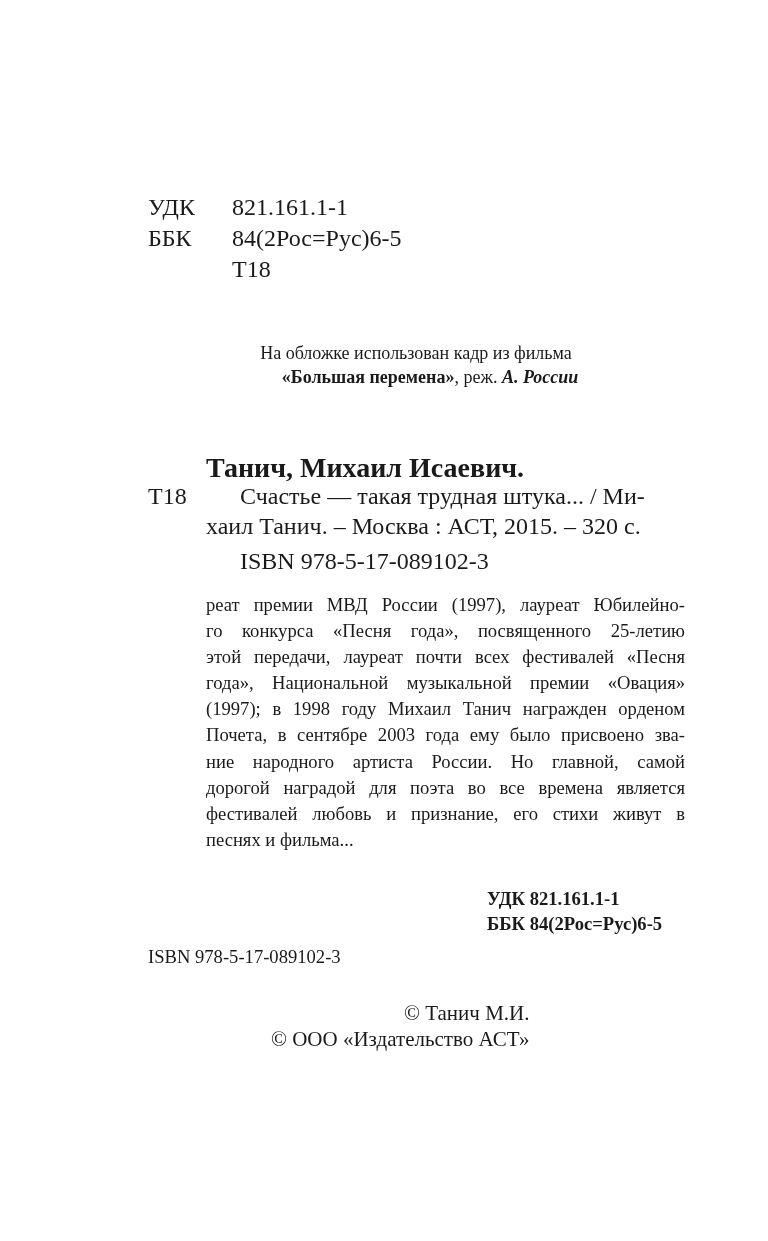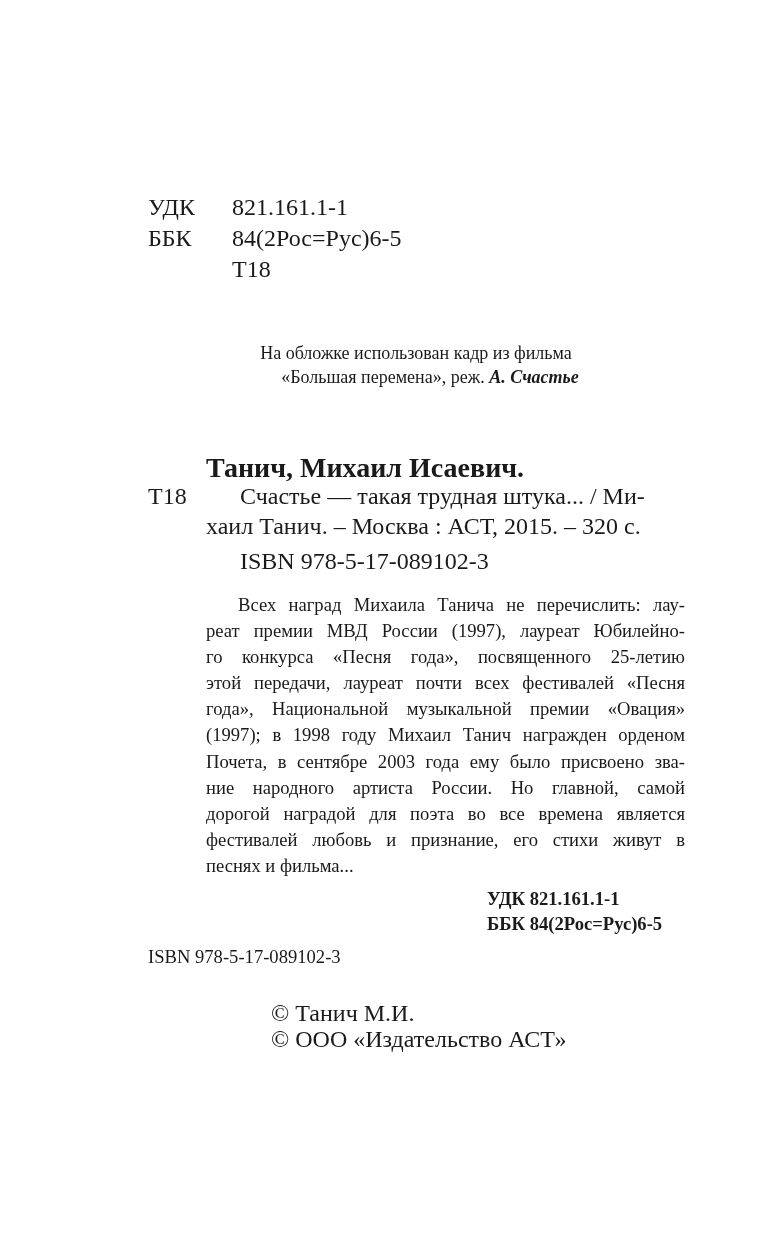--- a/index.html
+++ b/index.html
@@ -20,21 +20,21 @@
     
     .cls-row { font-size: 24px; line-height: 30px; }
     .cls-label { position: absolute; left: 0; }
     .cls-value { position: absolute; left: 84px; }
 
     
     .cover-note {
       left: 0; width: 832px; text-align: center;
       font-size: 18px; line-height: 24px;
     }
-    .cover-note .b { font-weight: normal; margin-left: 28px; }
+    .cover-note .b { font-weight: bold; margin-left: 28px; }
     .cover-note .bi { font-weight: bold; font-style: italic; }
 
     
     .card-author { font-size: 28px; font-weight: bold; }
     .card-line { font-size: 24px; }
 
     
     .annotation {
       left: 206px; width: 479px;
       font-size: 18.6px; line-height: 26.1px;
@@ -48,21 +48,21 @@
       text-align-last: justify;
       height: 26.1px;
     }
     .annotation .ln.last { text-align-last: left; }
     .annotation .ln.indent { text-indent: 32px; }
 
     .codes-right { font-size: 18.6px; font-weight: bold; line-height: 25px; }
 
     .isbn-bottom { font-size: 18.6px; }
 
-    .copyrights { font-size: 24px; line-height: 26px; }
+    .copyrights { font-size: 21px; line-height: 26px; text-align: right; }
   </style>
 </head>
 <body>
 
 <div class="abs" style="left:148px; top:192px; width:300px; height:95px;">
   <div class="cls-row abs" style="left:0; top:0;">
     <span class="cls-label">УДК</span>
     <span class="cls-value">821.161.1-1</span>
   </div>
   <div class="cls-row abs" style="left:0; top:31px;">
@@ -70,32 +70,31 @@
     <span class="cls-value">84(2Рос=Рус)6-5</span>
   </div>
   <div class="cls-row abs" style="left:0; top:62px;">
     <span class="cls-value">Т18</span>
   </div>
 </div>
 
 <div class="abs cover-note" style="top:341px;">
   <div>На обложке использован кадр из фильма</div>
   <div>
-    <span class="b">«Большая перемена»</span><span>, реж. </span><span class="bi">А. Счастье</span>
+    <span class="b">«Большая перемена»</span><span>, реж. </span><span class="bi">А. России</span>
   </div>
 </div>
 
 <div class="abs card-author" style="left:206px; top:452px;">Танич, Михаил Исаевич.</div>
 <div class="abs card-line" style="left:148px; top:483px;">Т18</div>
 <div class="abs card-line" style="left:240px; top:483px;">Счастье — такая трудная штука... / Ми-</div>
 <div class="abs card-line" style="left:206px; top:513px;">хаил Танич. – Москва : АСТ, 2015. – 320 с.</div>
 <div class="abs card-line" style="left:240px; top:548px;">ISBN 978-5-17-089102-3</div>
 
 <div class="abs annotation" style="top:592px;">
-  <span class="ln indent">Всех наград Михаила Танича не перечислить: лау-</span>
   <span class="ln">реат премии МВД России (1997), лауреат Юбилейно-</span>
   <span class="ln">го конкурса «Песня года», посвященного 25-летию</span>
   <span class="ln">этой передачи, лауреат почти всех фестивалей «Песня</span>
   <span class="ln">года», Национальной музыкальной премии «Овация»</span>
   <span class="ln">(1997); в 1998 году Михаил Танич награжден орденом</span>
   <span class="ln">Почета, в сентябре 2003 года ему было присвоено зва-</span>
   <span class="ln">ние народного артиста России. Но главной, самой</span>
   <span class="ln">дорогой наградой для поэта во все времена является</span>
   <span class="ln">фестивалей любовь и признание, его стихи живут в</span>
   <span class="ln last">песнях и фильма...</span>

